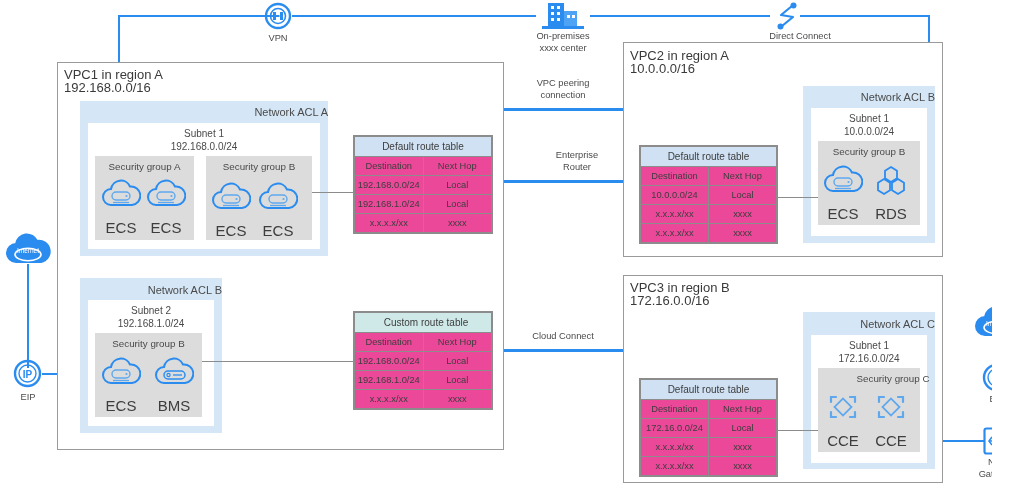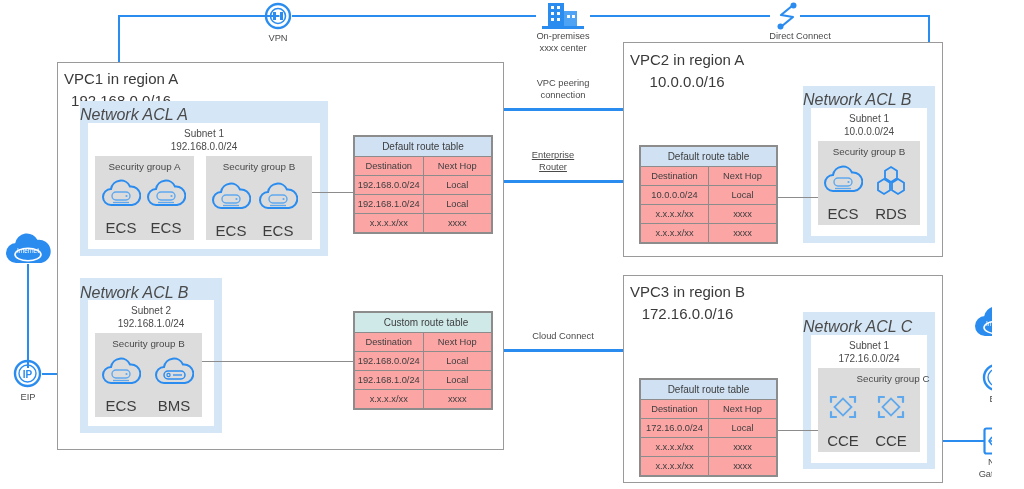--- a/index.html
+++ b/index.html
@@ -21,35 +21,33 @@
   .abs { position: absolute; box-sizing: border-box; }
 
   
   .vpc-box {
     background: #ffffff;
     border: 1px solid #9a9a9a;
   }
   .vpc-title {
     position: absolute;
     color: #3a3a3a;
-    font-size: 15px;
-    line-height: 22px;
+    font-size: 13px;
+    line-height: 13px;
     white-space: pre-line;
-    text-align: center;
   }
   .acl-box {
     background: #d5e7f7;
   }
   .acl-title {
     position: absolute;
     left: 0; right: 0;
-    text-align: left;
+    text-align: right;
     color: #4a4a4a;
-    font-size: 16px;
-    font-style: italic;
+    font-size: 11px;
   }
   .subnet-box {
     background: #ffffff;
   }
   .subnet-title {
     position: absolute;
     left: 0; right: 0;
     text-align: center;
     color: #4a4a4a;
     font-size: 10px;
@@ -74,21 +72,21 @@
     display: block;
     color: #3d3d3d;
     font-size: 15px;
     margin-top: 7px;
   }
 
   
   .rt {
     position: absolute;
     border: 1px solid #8c8c8c;
-    background: #fca5a5;
+    background: #ec4899;
     border-collapse: collapse;
   }
   .rt table {
     border-collapse: collapse;
     width: 100%;
     table-layout: fixed;
   }
   .rt td, .rt th {
     border: 1px solid #8c8c8c;
     font-weight: normal;
@@ -170,21 +168,21 @@
       <circle cx="21.5" cy="3.5" r="3" fill="#2b8cf0"></circle>
       <circle cx="8.5" cy="24.5" r="3" fill="#2b8cf0"></circle>
     </svg>
   </div>
   <div class="net-label" style="left:750px; top:31px; width:100px;">Direct Connect</div>
 
   <div class="net-label" style="left:513px; top:78px; width:100px;">VPC peering
 connection</div>
   <div class="wire-blue abs" style="left:503px; top:108px; width:124px; height:3px;"></div>
 
-  <div class="net-label" style="left:503px; top:150px; width:100px;text-decoration:underline;">Enterprise
+  <div class="net-label" style="left:527px; top:150px; width:100px;">Enterprise
 Router</div>
   <div class="wire-blue abs" style="left:503px; top:180px; width:124px; height:3px;"></div>
 
   <div class="net-label" style="left:513px; top:331px; width:100px;">Cloud Connect</div>
   <div class="wire-blue abs" style="left:503px; top:349px; width:124px; height:3px;"></div>
 
   <div class="icon-node" style="left:5px; top:232px;">
     <svg width="46" height="34" viewBox="0 0 46 34">
       <path d="M11 30 A9 9 0 0 1 11 12 A11 11 0 0 1 32 9 A8 8 0 0 1 36 30 Z" fill="#2b8cf0" stroke="#2b8cf0" stroke-width="2"></path>
       <ellipse cx="23" cy="22.5" rx="13" ry="6.2" fill="none" stroke="#ffffff" stroke-width="1.6"></ellipse>

